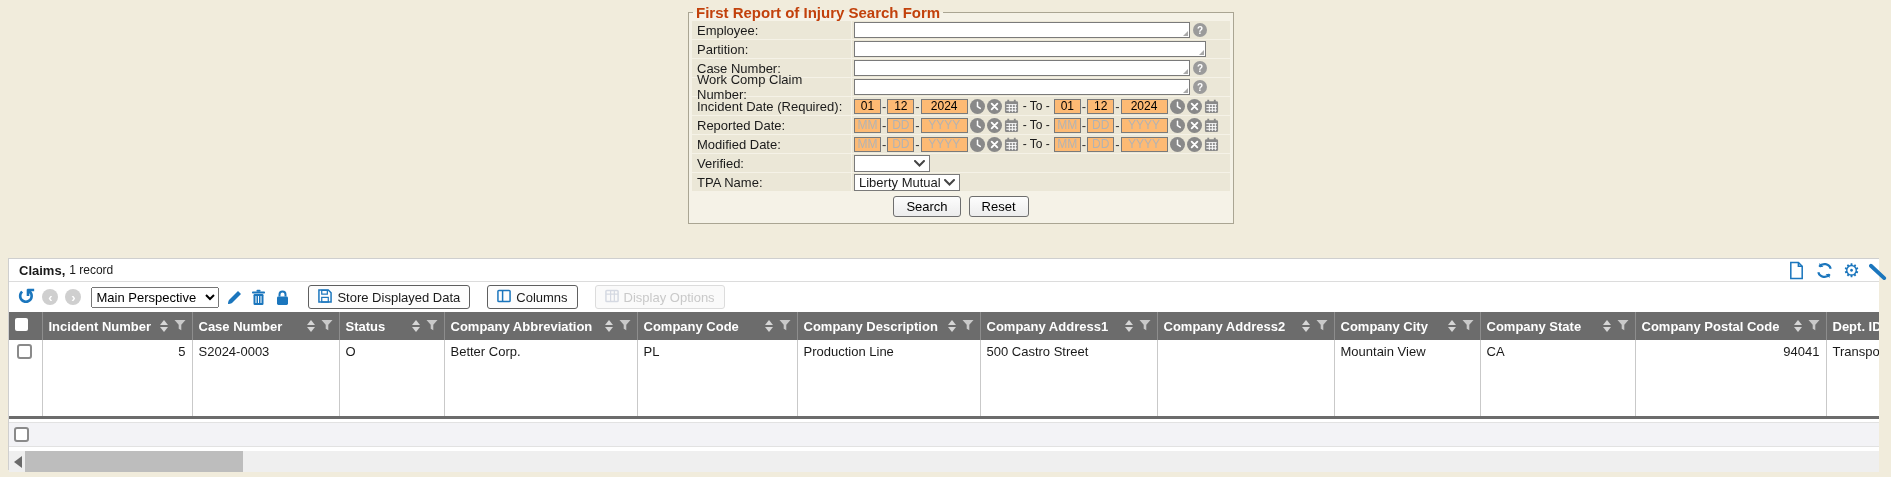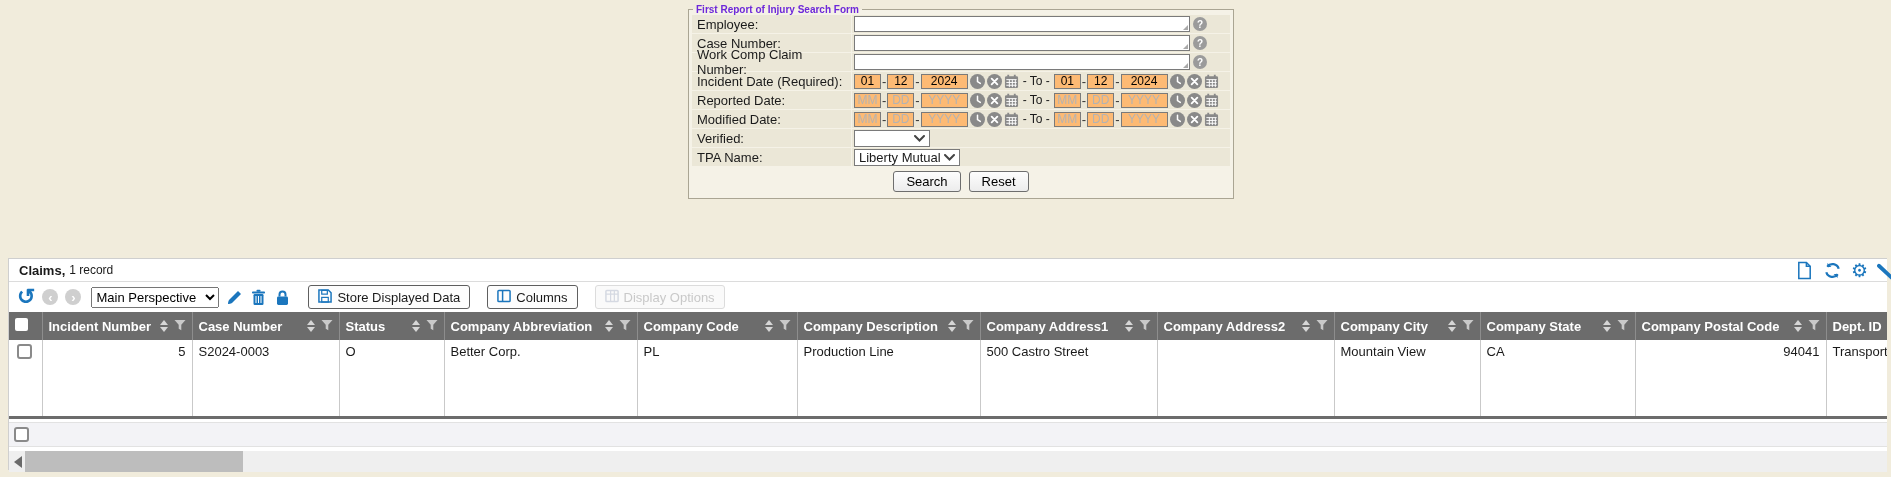--- a/index.html
+++ b/index.html
@@ -10,21 +10,21 @@
     font-family:"Liberation Sans", sans-serif;
     font-size:13px; color:#1a1a1a;
   }
 
   
   .search-fieldset {
     position:absolute; left:688px; top:4px; width:546px;
     border:1px solid #aaa593; background:#f5f2e7; padding:0 3px 6px 3px; margin:0;
   }
   .search-fieldset legend {
-    font-weight:bold; font-size:10px; color:#6d28d9; padding:0 3px; margin-left:1px;
+    font-weight:bold; font-size:15px; color:#c2410c; padding:0 3px; margin-left:1px;
   }
   .frow { display:flex; align-items:center; height:19px; background:#ebe7d7; border-bottom:1px solid #f5f2e7; }
   .flabel { width:160px; padding-left:5px; flex:0 0 160px; border-right:1px solid #f5f2e7; height:100%; display:flex; align-items:center; }
   .fctrl { flex:1; display:flex; align-items:center; gap:3px; padding-left:2px; height:100%; }
   .iwrap { position:relative; display:inline-block; }
   .iwrap::after { content:''; position:absolute; right:2px; bottom:2px; width:0; height:0;
     border-left:5px solid transparent; border-bottom:5px solid #a9a9a9; }
   input.txt { height:16px; border:1px solid #7a7a7a; background:#fff; font:13px "Liberation Sans",sans-serif; padding:0 3px; }
   .w336 { width:336px; } .w352 { width:352px; }
   .help {
@@ -43,21 +43,21 @@
   .selbox { background:#fff; border:1px solid #7a7a7a; height:17px; display:inline-flex; align-items:center; justify-content:space-between; padding:0 4px; cursor:pointer; }
   .selbox .chev svg { display:block; }
   .btnrow { display:flex; justify-content:center; gap:8px; padding-top:4px; background:#f5f2e7; }
   button.btn {
     font:13px "Liberation Sans",sans-serif; padding:2px 12px; border:1px solid #6e6e6e; border-radius:3px;
     background:linear-gradient(#fdfdfd,#ececec); cursor:pointer;
   }
 
   
   .claims-panel {
-    position:absolute; left:8px; top:258px; right:4px; height:212px;
+    position:absolute; left:8px; top:258px; right:12px; height:212px;
     background:#fff; border:1px solid #cfcfcf; border-right:none;
   }
   .claims-header { position:relative; height:23px; border-bottom:1px solid #dcdcdc; display:flex; align-items:center; padding-left:10px; }
   .claims-title { font-weight:bold; font-size:13px; }
   .claims-count { font-size:12px; margin-left:4px; }
   .hdr-icons { position:absolute; right:0; top:2px; display:flex; align-items:center; gap:9px; }
   .hdr-icons .ic { width:19px; height:19px; display:inline-block; cursor:pointer; }
   .gear-uni { font-size:19px; color:#1b76bd; line-height:19px; cursor:pointer; }
   .cut-ic { margin-right:-9px; }
 
@@ -107,20 +107,26 @@
   <legend>First Report of Injury Search Form</legend>
 
   <div class="frow">
     <div class="flabel">Employee:</div>
     <div class="fctrl">
       <span class="iwrap"><input class="txt w336" style=""></span>
       <span class="help">?</span>
     </div>
   </div>
 
+  <div class="frow">
+    <div class="flabel">Partition:</div>
+    <div class="fctrl">
+      <span class="iwrap"><input class="txt w352" style=""></span>
+    </div>
+  </div>
 
   <div class="frow">
     <div class="flabel">Case Number:</div>
     <div class="fctrl">
       <span class="iwrap"><input class="txt w336" style=""></span>
       <span class="help">?</span>
     </div>
   </div>
 
   <div class="frow">

